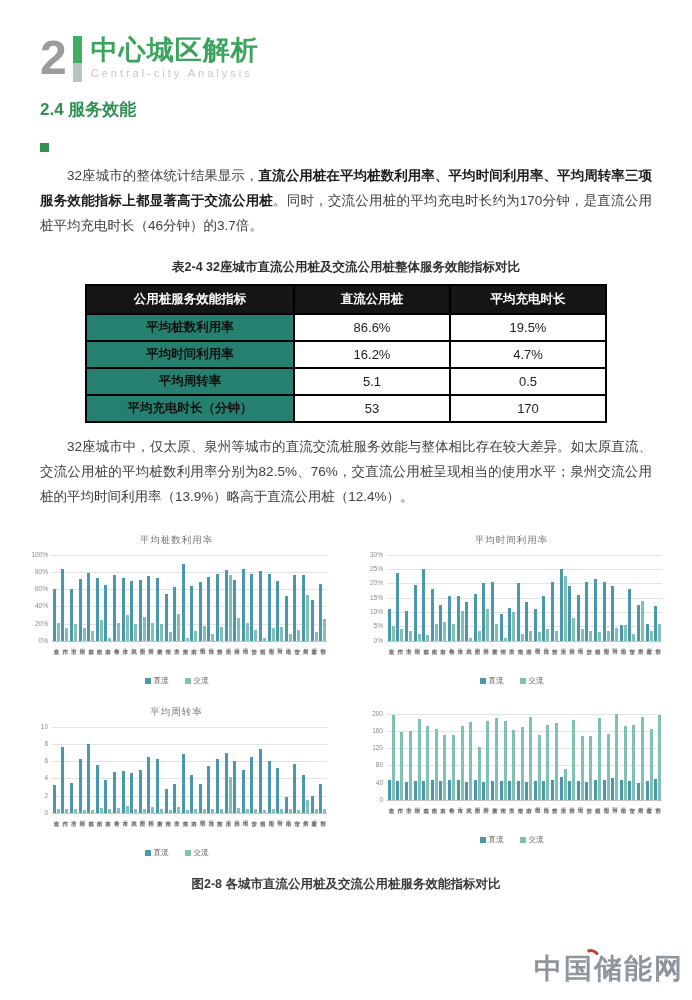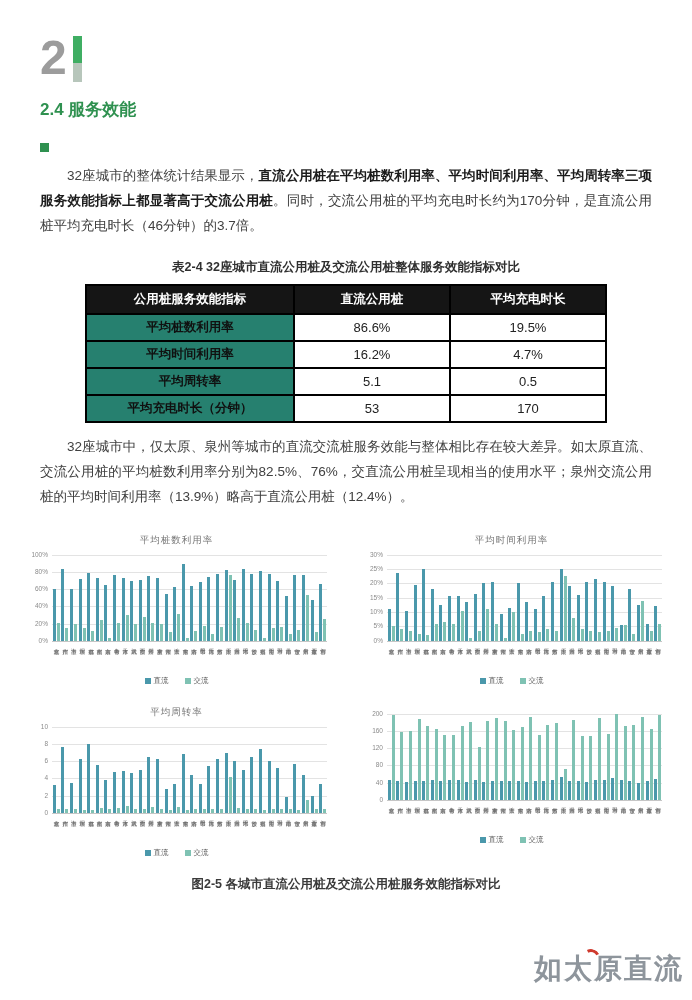--- a/index.html
+++ b/index.html
@@ -62,20 +62,24 @@
     border:3px solid transparent;border-top-color:#cf3a2e;border-radius:50%;
     transform:rotate(18deg);}
   .logo-cn{font-size:28px;font-weight:bold;color:#8e959c;margin-left:7px;letter-spacing:2px;}
 </style>
 </head>
 <body>
 
 <div class="chapter">
   <div class="chapter-num">2</div>
   <div class="chapter-bar"></div>
+  <div>
+    <div class="chapter-cn">中心城区解析</div>
+    <div class="chapter-en">Central-city Analysis</div>
+  </div>
 </div>
 
 <div class="section-heading">2.4 服务效能</div>
 
 <div class="sub-heading">
   <div class="bullet"></div>
 </div>
 
 <div class="para"><span>32座城市的整体统计结果显示，</span><b>直流公用桩在平均桩数利用率、平均时间利用率、平均周转率三项服务效能指标上都显著高于交流公用桩</b><span>。同时，交流公用桩的平均充电时长约为170分钟，是直流公用桩平均充电时长（46分钟）的3.7倍。</span></div>
 
@@ -871,18 +875,18 @@
           <span>直流</span>
         </div>
         <div class="legend-item">
           <span class="swatch" style="background: rgb(127, 194, 179);"></span>
           <span>交流</span>
         </div>
       </div>
   </div>
 </div>
 
-<div class="fig-caption">图2-5 各城市直流公用桩及交流公用桩服务效能指标对比</div>
+<div class="fig-caption">图2-8 各城市直流公用桩及交流公用桩服务效能指标对比</div>
 
 <div class="footer-logo">
   <div class="logo-accent"></div>
-  <div class="logo-cn">如太原直流</div>
+  <div class="logo-cn">中国储能网</div>
 </div>
 
 </body></html>

